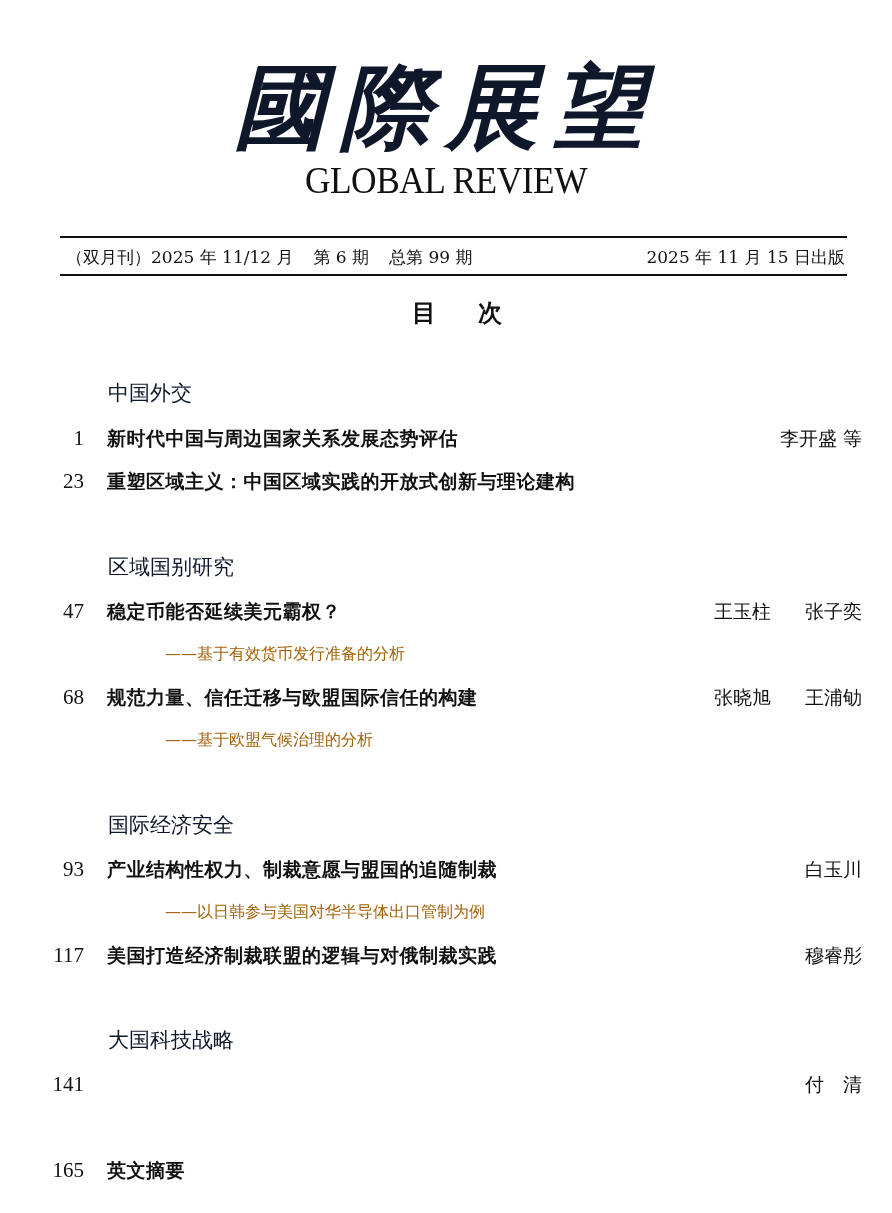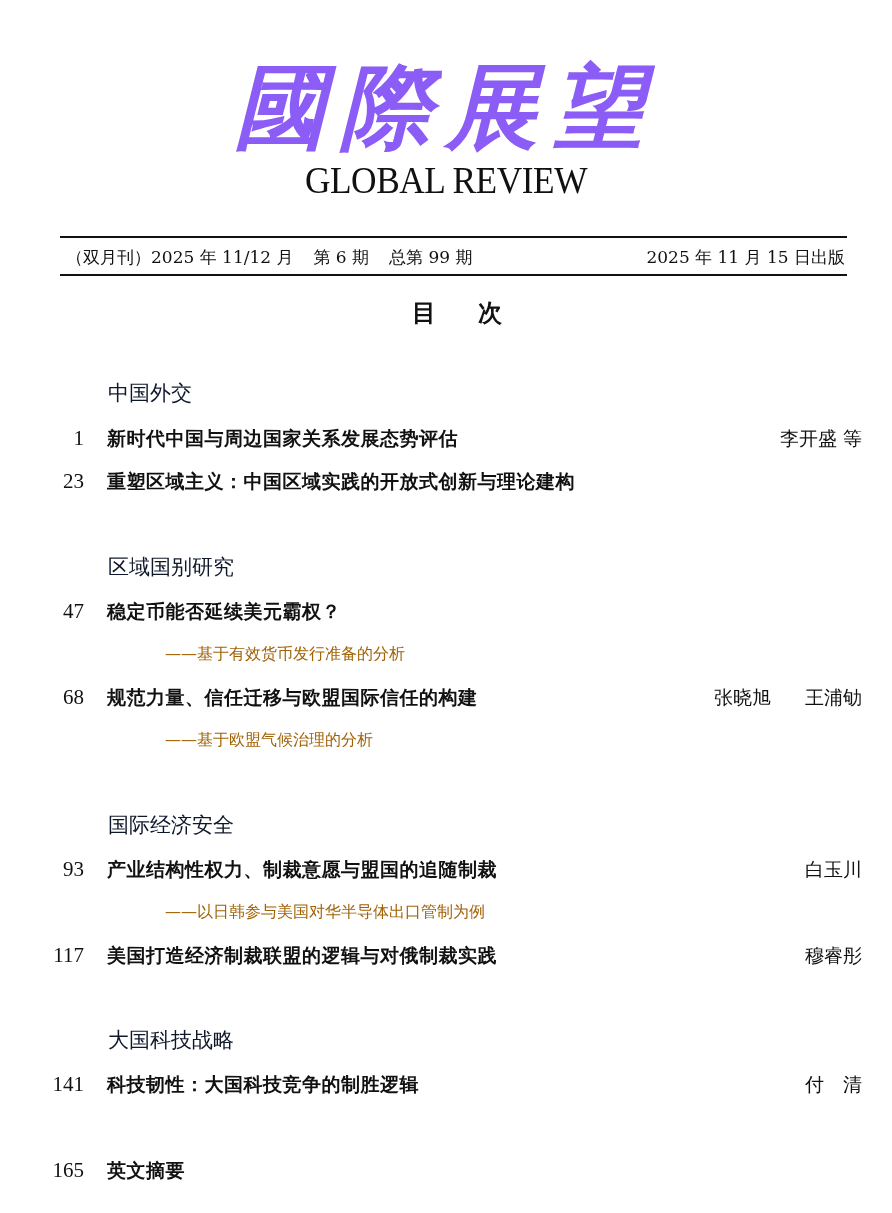--- a/index.html
+++ b/index.html
@@ -6,21 +6,21 @@
   body {
     width: 892px; height: 1213px; position: relative; overflow: hidden;
     font-family: "DejaVu Serif", "Liberation Serif", serif;
     color: #111111;
   }
   .masthead { position: absolute; left: 0; width: 892px; text-align: center; }
   .logo-cn {
     top: 52px; height: 110px;
     font-family: "DejaVu Serif", serif;
     font-size: 92px; line-height: 110px; letter-spacing: 14px;
-    font-style: italic; font-weight: bold; color: #8b5cf6;
+    font-style: italic; font-weight: bold; color: #0f172a;
   }
   .logo-en {
     top: 158px; height: 44px;
     font-family: "Liberation Serif", serif;
     font-size: 38px; line-height: 44px; letter-spacing: -0.5px;
     transform: scaleX(0.93); color: #111;
   }
   .rule { position: absolute; left: 60px; width: 787px; height: 2px; background: #111; }
   .rule.top { top: 236px; }
   .rule.bottom { top: 274px; }
@@ -82,20 +82,21 @@
 </div>
 <div class="entry" style="top:465px">
   <span class="page">23</span>
   <span class="title">重塑区域主义：中国区域实践的开放式创新与理论建构</span>
 </div>
 
 <div class="section-head" style="top:552px">区域国别研究</div>
 <div class="entry" style="top:595px">
   <span class="page">47</span>
   <span class="title">稳定币能否延续美元霸权？</span>
+  <span class="authors"><span>王玉柱</span><span>张子奕</span></span>
 </div>
 <div class="subtitle" style="top:641px">——基于有效货币发行准备的分析</div>
 <div class="entry" style="top:681px">
   <span class="page">68</span>
   <span class="title">规范力量、信任迁移与欧盟国际信任的构建</span>
   <span class="authors"><span>张晓旭</span><span>王浦劬</span></span>
 </div>
 <div class="subtitle" style="top:727px">——基于欧盟气候治理的分析</div>
 
 <div class="section-head" style="top:810px">国际经济安全</div>
@@ -107,20 +108,19 @@
 <div class="subtitle" style="top:899px">——以日韩参与美国对华半导体出口管制为例</div>
 <div class="entry" style="top:939px">
   <span class="page">117</span>
   <span class="title">美国打造经济制裁联盟的逻辑与对俄制裁实践</span>
   <span class="authors"><span>穆睿彤</span></span>
 </div>
 
 <div class="section-head" style="top:1025px">大国科技战略</div>
 <div class="entry" style="top:1068px">
   <span class="page">141</span>
-  <span class="title">科技韧性：大国科技竞争的制胜逻辑</span>
   <span class="authors"><span>付　清</span></span>
 </div>
 
 <div class="entry" style="top:1154px">
   <span class="page">165</span>
   <span class="title">英文摘要</span>
 </div>
 
 </body></html>

